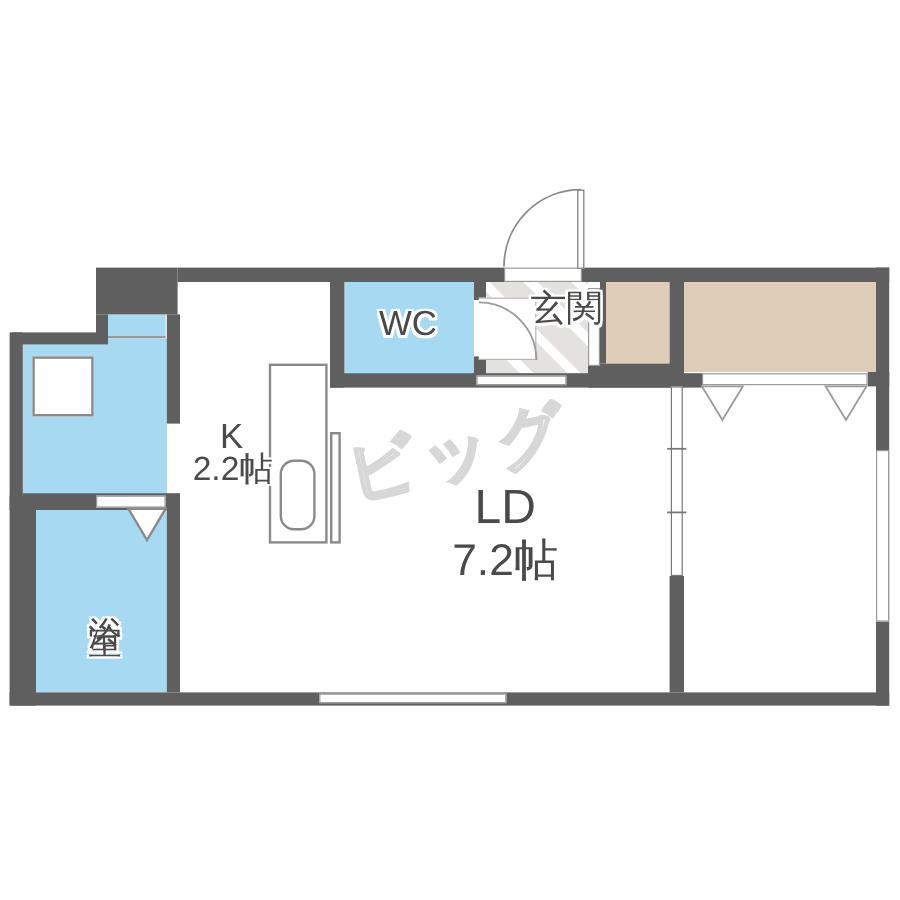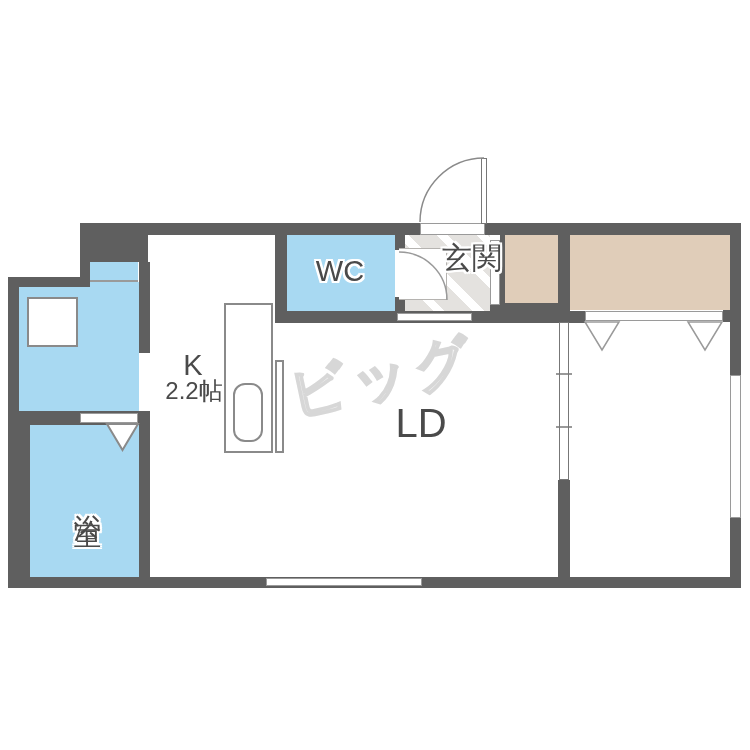--- a/index.html
+++ b/index.html
@@ -92,17 +92,18 @@
     <path d="M 107 424 L 138 424 L 122.5 450 Z" fill="#ffffff" stroke="#8a8a8a" stroke-width="2"></path>
     <path d="M 585 322 L 619 322 L 602 350 Z" fill="#ffffff" stroke="#9a9a9a" stroke-width="1.5"></path>
     <path d="M 688 322 L 722 322 L 705 350 Z" fill="#ffffff" stroke="#9a9a9a" stroke-width="1.5"></path>
     <path d="M 556 374 L 572 374" stroke="#777" stroke-width="1.5"></path>
     <path d="M 556 427 L 572 427" stroke="#777" stroke-width="1.5"></path>
   </svg>
 
   <div class="lbl" style="left:472px;top:258px;font-size:30px;">玄関</div>
   <div class="lbl" style="left:340px;top:271px;font-size:29px;">WC</div>
   <div class="lbl" style="left:193px;top:365px;font-size:29px;">K</div>
-  <div class="lbl" style="left:194px;top:391px;font-size:24px;">2.2帖</div>
+  <div class="lbl" style="left:194px;top:391px;font-size:28px;">2.2帖</div>
   <div class="lbl" style="left:421px;top:423px;font-size:40px;">LD</div>
+  <div class="lbl" style="left:421px;top:467px;font-size:37px;">7.2帖</div>
   <div class="lbl vert" style="left:87px;top:497px;font-size:28px;">浴室</div>
 
 </div>
 
 </body></html>

